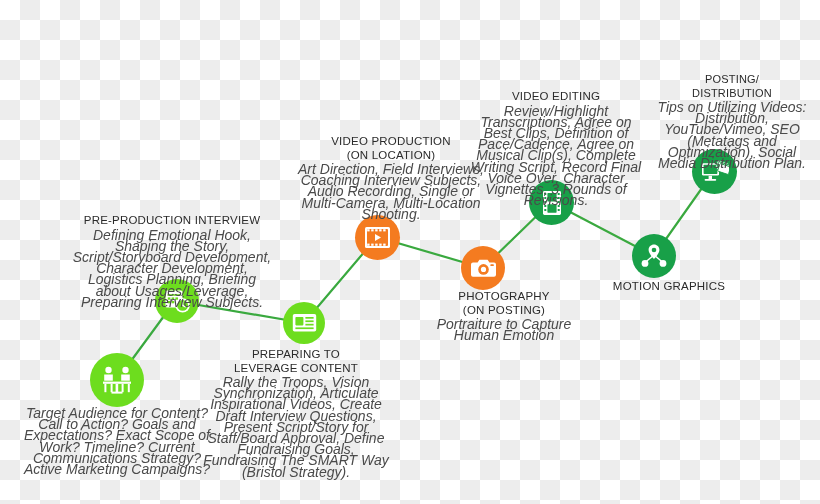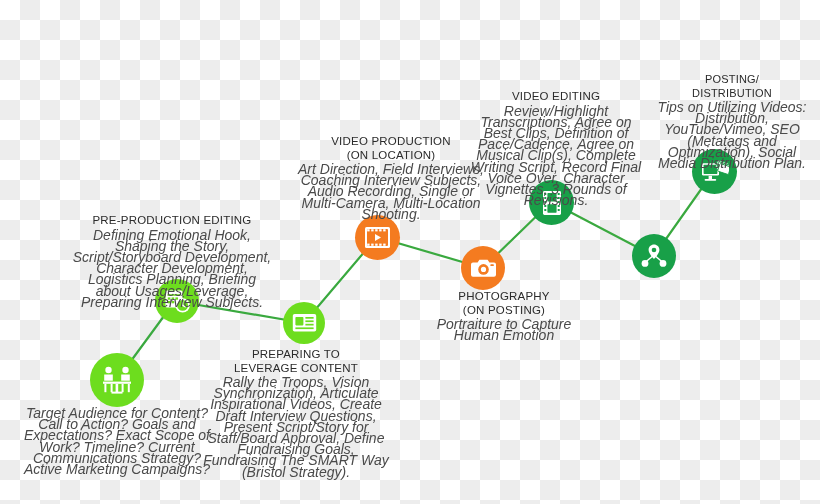--- a/index.html
+++ b/index.html
@@ -108,21 +108,21 @@
         <circle cx="18.6" cy="17.4" r="7.2" fill="#ffffff"></circle>
         <circle cx="18.6" cy="17.4" r="5.4" fill="#6ddd1e"></circle>
         <g stroke="#ffffff" stroke-width="1.3" stroke-linecap="round">
           <line x1="18.6" y1="17.4" x2="18.6" y2="13.6"></line>
           <line x1="18.6" y1="17.4" x2="21.4" y2="18.8"></line>
         </g>
       </svg>
     </span>
   </div>
   <div class="label-block" style="left:72px; top:214px; width:200px;">
-    <div class="lbl-title">PRE-PRODUCTION EDITING</div>
+    <div class="lbl-title">PRE-PRODUCTION INTERVIEW</div>
     <div class="lbl-desc">Defining Emotional Hook, Shaping the Story, Script/Storyboard Development, Character Development, Logistics Planning, Briefing about Usages/Leverage, Preparing Interview Subjects.</div>
   </div>
 
   <div class="node" style="left:283px; top:302px; width:42px; height:42px; background:#6ddd1e;">
     <span>
       <svg width="25" height="20" viewBox="0 0 25 20">
         <rect x="0.8" y="1" width="23.4" height="17.6" rx="1.8" fill="#ffffff"></rect>
         <g fill="#6ddd1e">
           <rect x="3.4" y="4" width="8" height="8.4" rx="0.8"></rect>
           <rect x="13.4" y="4" width="8.2" height="1.7"></rect>
@@ -218,20 +218,21 @@
           <line x1="13" y1="12" x2="21.4" y2="19"></line>
         </g>
         <path d="M13 1.6c-3 0-5.4 2.4-5.4 5.4 0 3.8 5.4 9 5.4 9s5.4-5.2 5.4-9c0-3-2.4-5.4-5.4-5.4z" fill="#ffffff"></path>
         <circle cx="13" cy="7" r="2.3" fill="#18a048"></circle>
         <circle cx="4" cy="20.4" r="3.4" fill="#ffffff"></circle>
         <circle cx="22" cy="20.4" r="3.4" fill="#ffffff"></circle>
       </svg>
     </span>
   </div>
   <div class="label-block" style="left:588px; top:280px; width:162px;">
+    <div class="lbl-title">MOTION GRAPHICS</div>
   </div>
 
   <div class="node" style="left:692px; top:149px; width:45px; height:45px; background:#18a048;">
     <span>
       <svg width="28" height="25" viewBox="0 0 28 25">
         <g fill="#ffffff">
           <rect x="1" y="4.2" width="17" height="12.4" rx="1.4"></rect>
           <rect x="7.6" y="16.8" width="3.4" height="3.4"></rect>
           <rect x="3.6" y="20" width="11.6" height="1.8" rx="0.8"></rect>
         </g>

